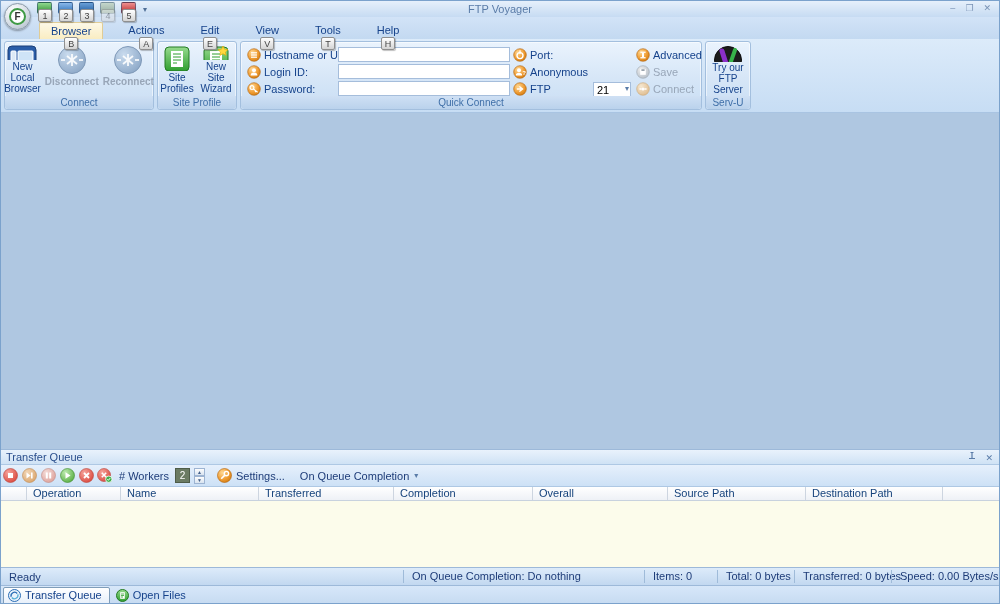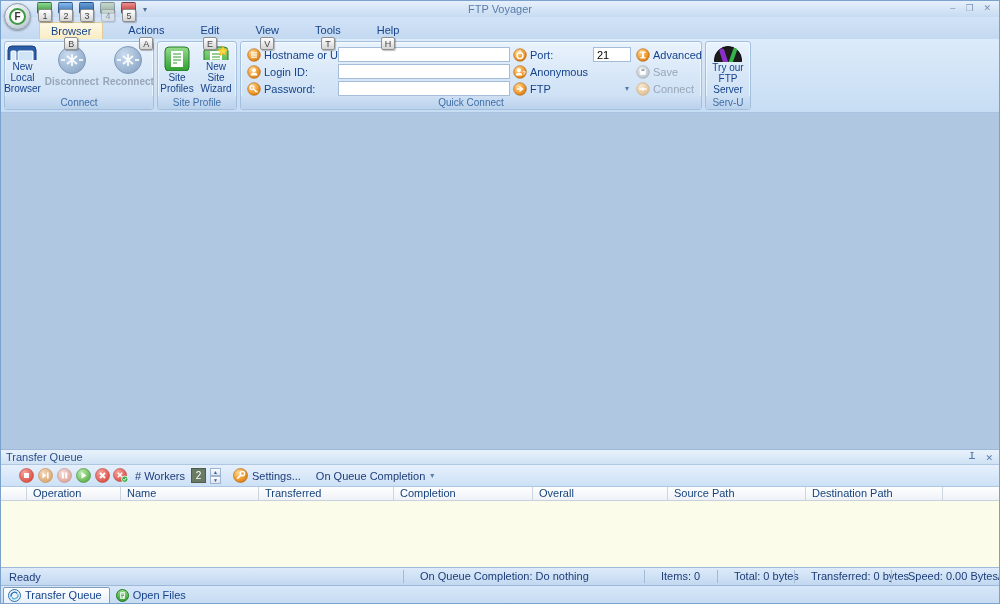--- a/index.html
+++ b/index.html
@@ -58,56 +58,56 @@
   .bigbtn { display:flex; flex-direction:column; align-items:center; justify-content:flex-start;
             padding:1px 2px; border-radius:2px; text-align:center; font-size:10px; line-height:11px; color:#15428b; }
   .bigbtn .blab { margin-top:1px; }
   .bigbtn.disabled { color:#98a6b8;font-weight:bold; }
 
   
   .ql { position:absolute; display:flex; align-items:center; gap:3px; height:15px; font-size:11px; color:#15428b; white-space:nowrap; }
   .ql.disabled { color:#98a6b8; }
   .qrow1 { top:5px; } .qrow2 { top:22px; } .qrow3 { top:39px; }
   .qinput { position:absolute; left:97px; width:172px; height:15px; border:1px solid #a5bddb; background:#fff; font-size:11px; padding:0 2px; font-family:"Liberation Sans",sans-serif; }
-  .pinput { position:absolute; left:352px; width:38px; height:15px; border:1px solid #a5bddb; background:#fff; font-size:11px; padding:0 3px; font-family:"Liberation Sans",sans-serif; }
+  .pinput { position:absolute; left:352px; width:38px; height:15px; border:1px solid #a5bddb; background:#fff; font-size:11px; padding:0 3px; font-family:"Liberation Sans",sans-serif;margin-top:35px; }
   .ddarrow { position:absolute; left:384px; color:#5a7ca8; font-size:8px; }
 
   
   .servu-btn { position:absolute; top:2px; left:0; right:0; bottom:14px; display:flex; flex-direction:column; align-items:center; font-size:10px; line-height:11px; color:#15428b; text-align:center; }
 
   
   .main { position:absolute; top:112px; left:0; right:0; height:336px; background:#afc7e1; }
 
   
   .tq-title { position:absolute; top:448px; left:0; right:0; height:15px; background:linear-gradient(#e9f2fc,#cfe2f5);
               border-top:1px solid #9db9d9; color:#2a4e8c; font-size:11px; line-height:14px; padding-left:5px; }
   .tq-title-btns { position:absolute; right:6px; top:1px; display:flex; gap:8px; color:#5a7ca8; font-size:10px; }
   .tq-toolbar { position:absolute; top:463px; left:0; right:0; height:23px; background:linear-gradient(#e6f0fc,#cde1f6);
-                border-top:1px solid #aec8e4; border-bottom:1px solid #aec8e4; display:flex; align-items:center; padding-left:17px; gap:3px; }
+                border-top:1px solid #aec8e4; border-bottom:1px solid #aec8e4; display:flex; align-items:center; padding-left:1px; gap:3px; }
   .tbtn { width:16px; height:16px; display:flex; align-items:center; justify-content:center; }
   .tsep { width:6px; }
   .workers-label { margin-left:3px; color:#1e3c78; }
   .spinbox { width:15px; height:15px; background:#6b7b63; border:1px solid #4e5c48; color:#fff; text-align:center; line-height:14px; font-size:10px; margin-left:3px; }
   .spinbtns { display:flex; flex-direction:column; width:11px; height:16px; margin-left:1px; }
   .spinbtns span { flex:1; background:linear-gradient(#fdfdfd,#d9e4f0); border:1px solid #9db4d2; font-size:5px; line-height:6px; text-align:center; color:#44608a; }
   .tq-dd { display:flex; align-items:center; gap:5px; margin-left:12px; color:#1e3c78; }
   .tq-dd .arr { font-size:8px; color:#5a7ca8; }
 
   .tq-headers { position:absolute; top:486px; left:0; right:0; height:14px; display:flex;
                 background:linear-gradient(#ffffff,#eef1f6); border-bottom:1px solid #c8d2de; }
   .hc { border-right:1px solid #cdd5e0; padding:0 0 0 6px; font-size:11px; line-height:13px; color:#16437c; overflow:hidden; white-space:nowrap; }
   .c0{width:26px;} .c1{width:94px;} .c2{width:138px;} .c3{width:135px;} .c4{width:139px;}
   .c5{width:135px;} .c6{width:138px;} .c7{width:137px;} .c8{flex:1; border-right:none;}
   .tq-list { position:absolute; top:500px; left:0; right:0; height:67px; background:#fcfceb; border-bottom:1px solid #9db9d9; }
 
   
   .statusbar { position:absolute; top:567px; left:0; right:0; height:17px; display:flex; align-items:center;
                background:linear-gradient(#ddebfa,#c2d8f0); color:#1e3c78; font-size:11px; }
   .sb-left { flex:1; padding-left:8px; }
-  .sb-sec { border-left:1px solid #9fbbd9; height:13px; line-height:13px; padding:0 16px; white-space:nowrap; }
+  .sb-sec { border-left:1px solid #9fbbd9; height:13px; line-height:13px; padding:0 8px; white-space:nowrap; }
   .sb-completion { width:241px; } .sb-items { width:73px; } .sb-total { width:77px; }
   .sb-transferred { width:97px; } .sb-speed { width:108px; }
 
   
   .bottombar { position:absolute; top:584px; left:0; right:0; height:20px; background:linear-gradient(#d7e7f9,#c5daf1);
                border-top:1px solid #9db9d9; display:flex; align-items:center; padding-left:2px; gap:2px; }
   .btab { display:flex; align-items:center; gap:4px; padding:1px 7px 2px 4px; color:#15428b; font-size:11px; }
   .btab.active { background:linear-gradient(#ffffff,#e6effa); border:1px solid #7f9db9; border-radius:2px; }
 </style>
 </head>

